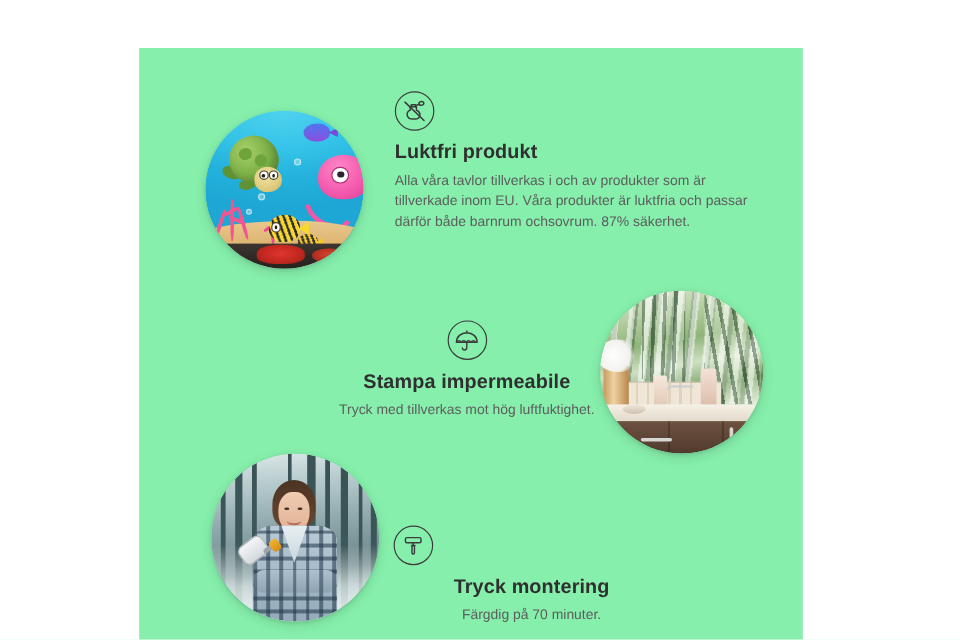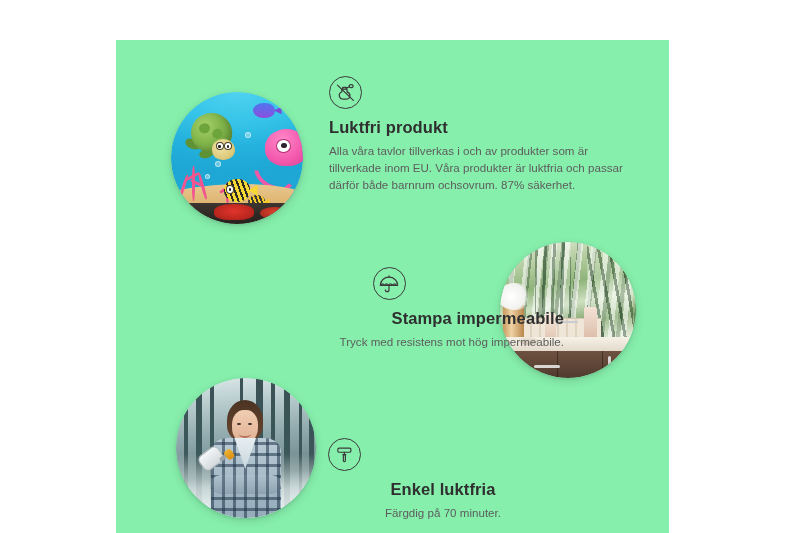--- a/index.html
+++ b/index.html
@@ -333,21 +333,21 @@
     margin: 9px 0 5px 0;
     letter-spacing: 0.1px;
   }
   .feature-desc {
     font-size: 11.6px;
     line-height: 1.47;
     color: #5d5d5d;
   }
 
   #feature-odour { left: 213px; top: 36px; width: 300px; }
-  #feature-water { left: 98px; top: 227px; width: 350px; text-align: right; }
+  #feature-water { left: 98px; top: 227px; width: 350px; text-align: center; }
   #feature-mount { left: 212px; top: 398px; width: 230px; text-align: center; }
   #feature-mount .icon-circle { margin: 0 auto 0 0; }
   #feature-mount .feature-title,
   #feature-mount .feature-desc { text-align: center; }
 </style>
 </head>
 <body>
 
 <div id="page">
   <div id="canvas">
@@ -499,30 +499,30 @@
       <div class="icon-circle">
         <svg width="22" height="22" viewBox="0 0 24 24" fill="none" stroke="#3b3b3b" stroke-width="1.3" stroke-linecap="round" stroke-linejoin="round">
           <path d="M2.6 13.4 C2.6 8.2 6.8 4.6 12 4.6 C17.2 4.6 21.4 8.2 21.4 13.4 Z"></path>
           <path d="M2.6 13.4 C4.0 11.4 5.6 11.4 7.0 13.4 C8.4 11.4 10.0 11.4 11.4 13.4"></path>
           <path d="M11.4 13.4 C12.8 11.4 14.4 11.4 15.8 13.4 C17.2 11.4 18.8 11.4 20.2 13.4"></path>
           <path d="M12 4.6 L12 3.1"></path>
           <path d="M12 13.4 L12 18.2 C12 19.6 11.0 20.4 9.9 20.4 C8.8 20.4 8.0 19.6 8.0 18.5"></path>
         </svg>
       </div>
       <div class="feature-title">Stampa impermeabile</div>
-      <div class="feature-desc">Tryck med resistens mot hög impermeabile.</div>
+      <div class="feature-desc">Tryck med tillverkas mot hög luftfuktighet.</div>
     </div>
 
     <div class="feature" id="feature-mount">
       <div class="icon-circle">
         <svg width="22" height="22" viewBox="0 0 24 24" fill="none" stroke="#3b3b3b" stroke-width="1.3" stroke-linecap="round" stroke-linejoin="round">
           <rect x="4.2" y="4.4" width="14.2" height="4.6" rx="1.4"></rect>
           <path d="M11.3 9.0 L11.3 11.6"></path>
           <path d="M9.7 11.6 L12.9 11.6"></path>
           <rect x="10.2" y="11.6" width="2.2" height="7.6" rx="0.9"></rect>
         </svg>
       </div>
-      <div class="feature-title">Enkel luktfria</div>
+      <div class="feature-title">Tryck montering</div>
       <div class="feature-desc">Färgdig på 70 minuter.</div>
     </div>
 
   </div>
 </div>
 
 </body></html>

